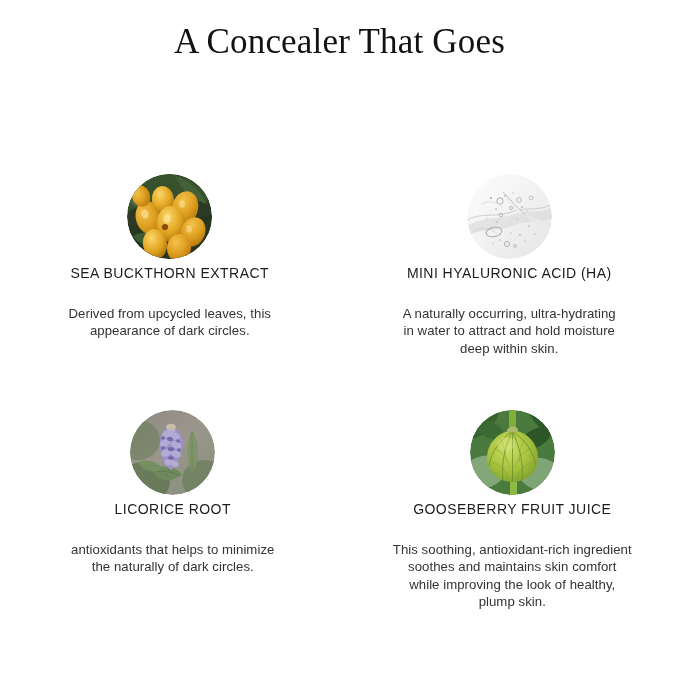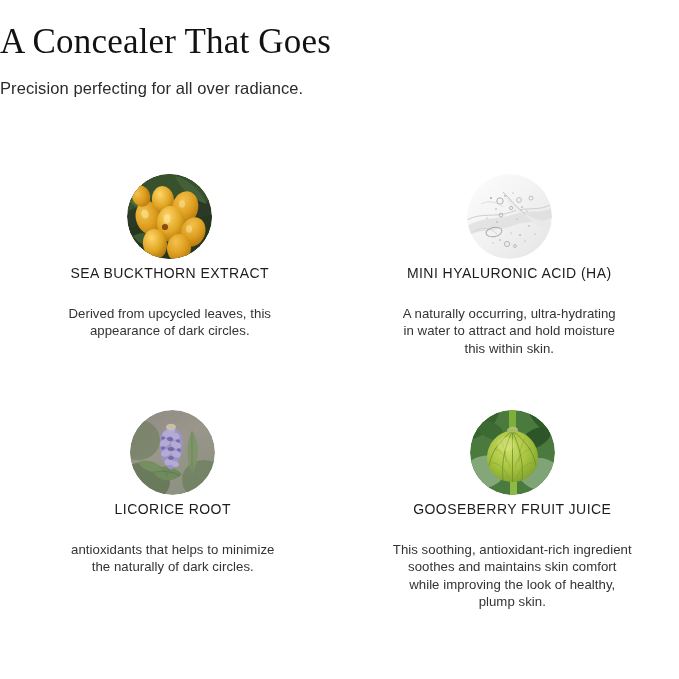--- a/index.html
+++ b/index.html
@@ -19,20 +19,21 @@
     position: relative;
     width: 679px;
     height: 679px;
     background: #ffffff;
     box-sizing: border-box;
   }
 
   
   .header {
     padding-top: 22px;
+    text-align: center;
   }
   .headline {
     font-family: "Liberation Serif", "DejaVu Serif", serif;
     font-size: 35px;
     line-height: 40px;
     font-weight: 400;
     color: #121212;
     letter-spacing: 0.2px;
     margin: 0;
   }
@@ -105,21 +106,20 @@
 </style>
 </head>
 <body>
 
 <div class="page">
 
   <div class="header">
     <h1 class="headline">
       <span class="line">A Concealer That Goes</span>
     </h1>
-    <p class="subtitle">Precision perfecting for all over radiance.</p>
   </div>
 
   <div class="grid">
 
     <div class="cell">
       <div class="thumb-wrap">
         <div class="thumb">
           <svg viewBox="0 0 85 85" xmlns="http://www.w3.org/2000/svg" aria-hidden="true">
             <defs>
               <radialGradient id="berryA" cx="35%" cy="30%" r="75%">
@@ -217,21 +217,21 @@
               </g>
               <path d="M14 30 C22 26 30 28 36 33" stroke="#d5d5d5" stroke-width="0.7" fill="none"></path>
             </g>
           </svg>
         </div>
       </div>
       <p class="ing-title">MINI HYALURONIC ACID (HA)</p>
       <p class="ing-desc">
         <span class="ln">A naturally occurring, ultra-hydrating</span>
         <span class="ln">in water to attract and hold moisture</span>
-        <span class="ln">this within skin.</span>
+        <span class="ln">deep within skin.</span>
       </p>
     </div>
 
     <div class="cell row2">
       <div class="thumb-wrap">
         <div class="thumb">
           <svg viewBox="0 0 85 85" xmlns="http://www.w3.org/2000/svg" aria-hidden="true">
             <defs>
               <linearGradient id="bgL" x1="0" y1="0" x2="0.7" y2="1">
                 <stop offset="0%" stop-color="#8d8a82"></stop>

